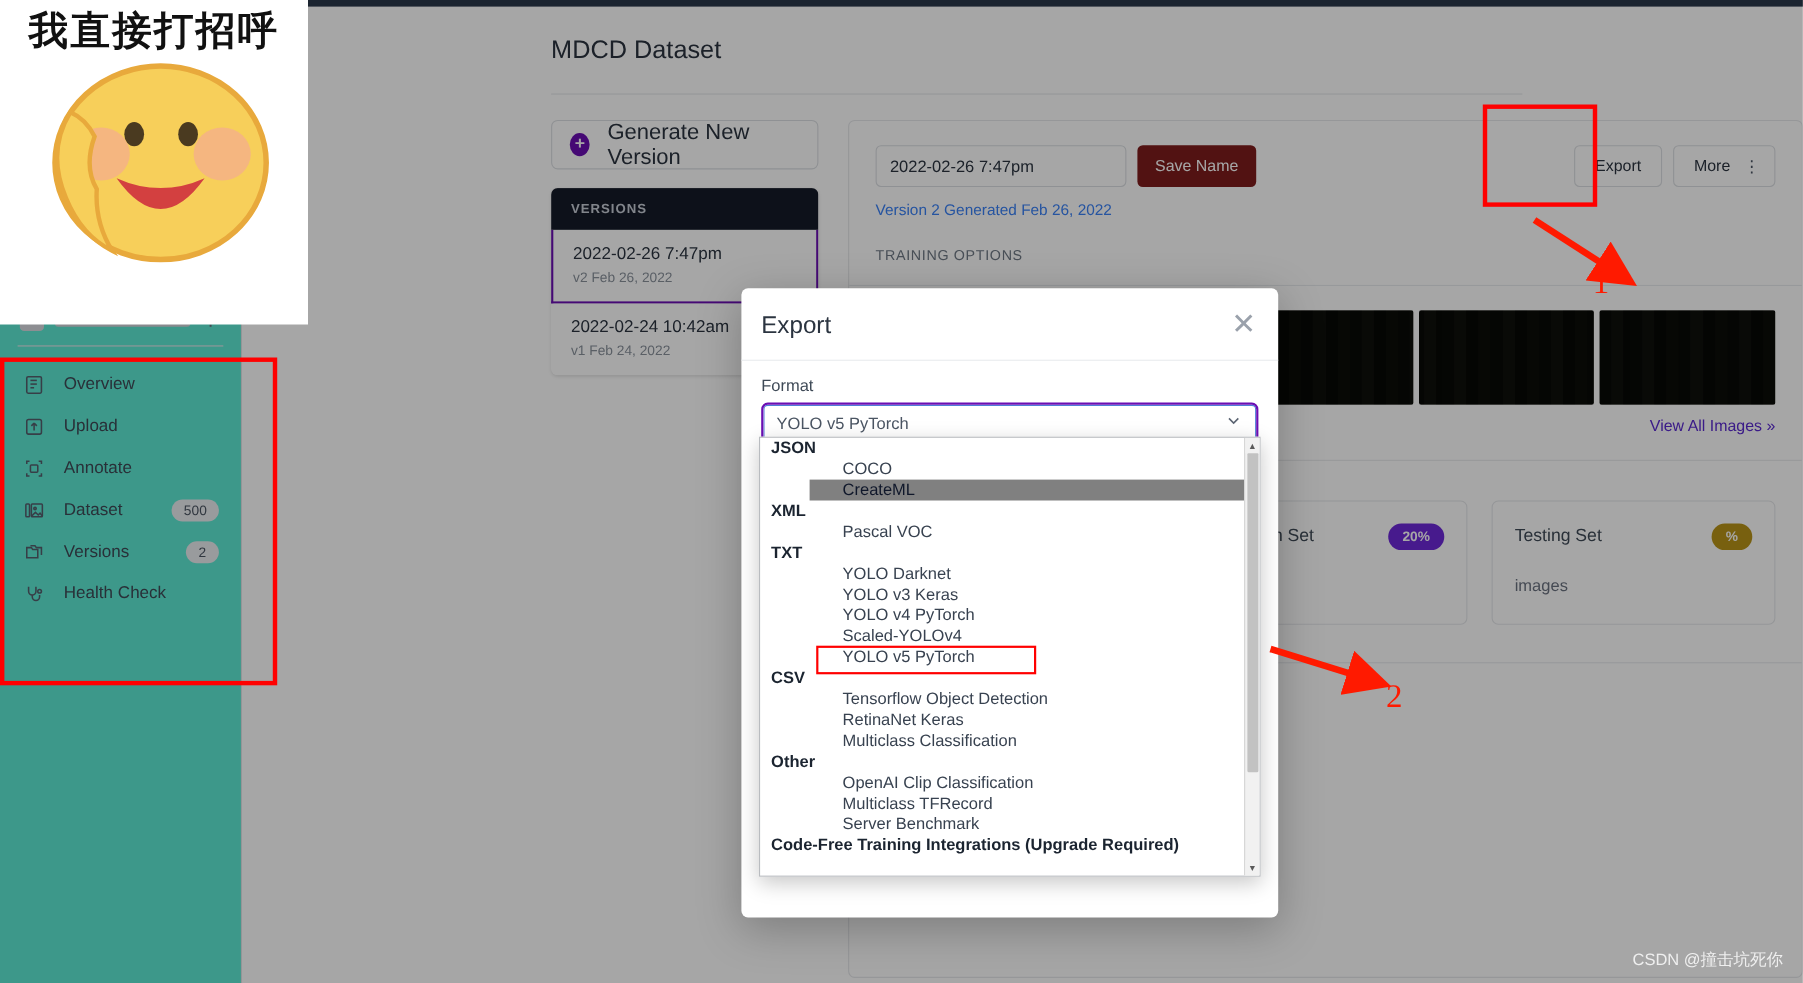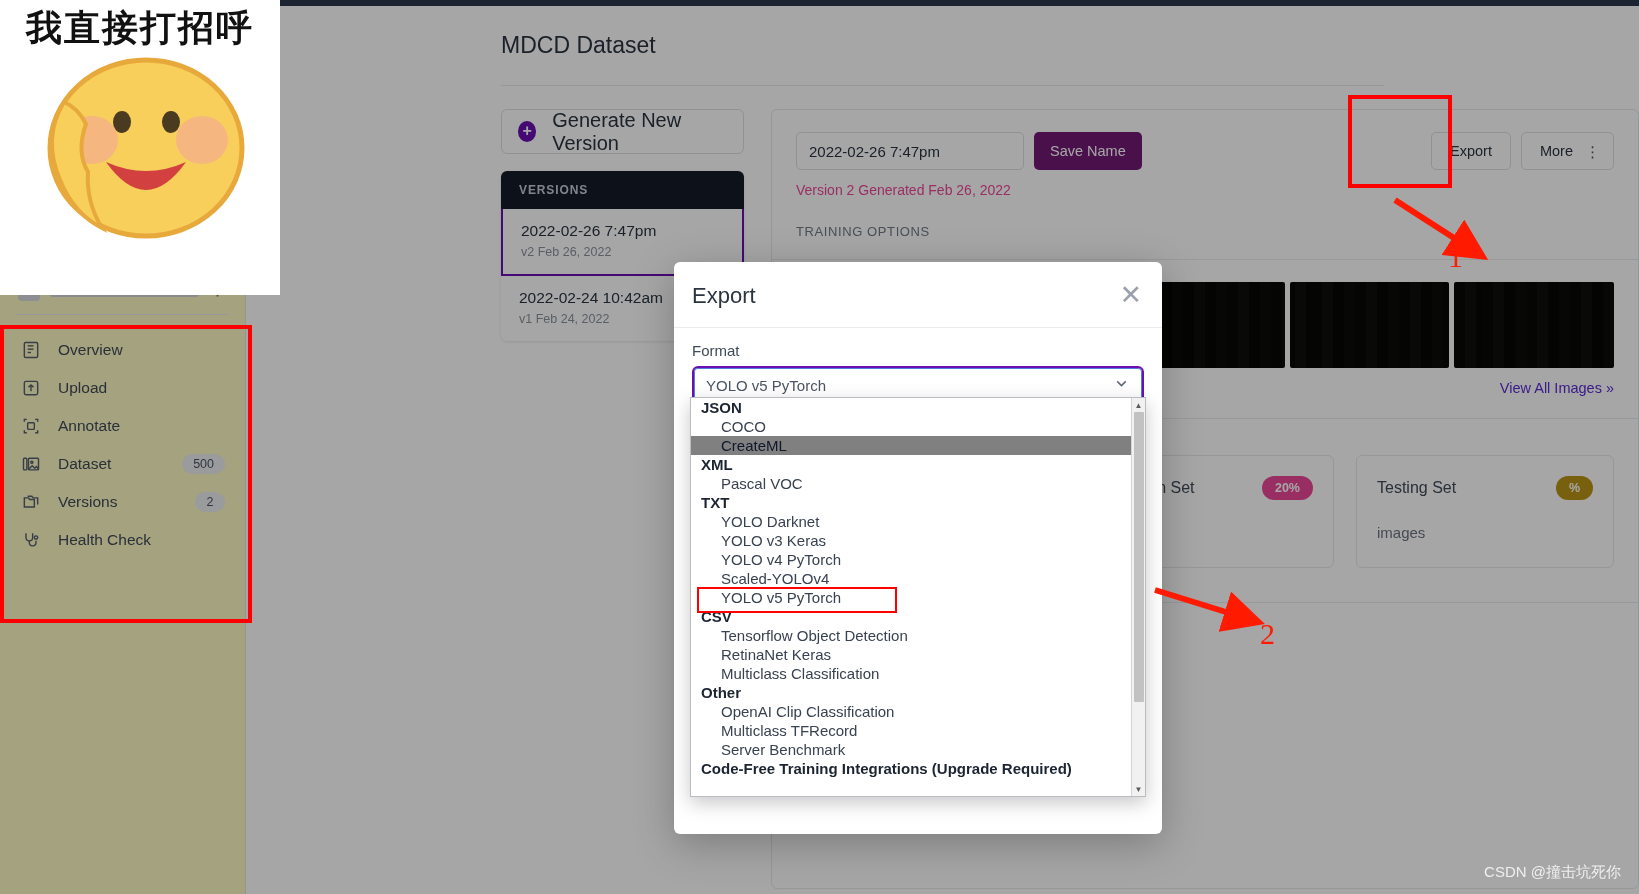--- a/index.html
+++ b/index.html
@@ -18,22 +18,22 @@
   }
   .dim-overlay {
     position: absolute; inset: 0;
     background: rgba(0,0,0,0.35);
     z-index: 40;
     pointer-events: none;
   }
 
   
   .sidebar {
-    position: absolute; left: 0; top: 0; width: 246px; height: 894px;
-    background: #fef9c3; border-right: 1px solid #e3e5e8;
+    position: absolute; left: 0; top: 0; width: 220px; height: 894px;
+    background: #5eead4; border-right: 1px solid #e3e5e8;
     z-index: 5;
   }
   .ws-row {
     display: flex; align-items: center; gap: 10px;
     height: 44px; padding: 0 18px; margin-top: 268px;
   }
   .ws-logo {
     width: 22px; height: 22px; border-radius: 4px;
     background: #d9dbe0;
   }
@@ -109,41 +109,41 @@
   
   .right-col { flex: 1; border: 1px solid #e6e8eb; border-radius: 6px; background:#fff; min-height: 780px; }
   .detail-top { display: flex; align-items: flex-start; padding: 22px 24px 0 24px; }
   .name-input {
     width: 228px; height: 38px; border: 1px solid #dcdfe3; border-radius: 5px;
     padding: 0 12px; font-size: 15px; color: #2b3440;
     font-family: "Liberation Sans", sans-serif; background: #fff;
   }
   .save-name-btn {
     margin-left: 10px; height: 38px; padding: 0 16px;
-    background: #701a75; color: #fff; border: none; border-radius: 5px;
+    background: #7f1d1d; color: #fff; border: none; border-radius: 5px;
     font-size: 14.5px; cursor: pointer; font-family: "Liberation Sans", sans-serif;
   }
   .top-spacer { flex: 1; }
   .btn-group { display: flex; align-items: center; }
   .ghost-btn {
     height: 38px; padding: 0 18px; background: #fff;
     border: 1px solid #dcdfe3; border-radius: 5px;
     font-size: 14.5px; color: #2b3440; cursor: pointer;
     font-family: "Liberation Sans", sans-serif;
   }
   .more-btn {
     height: 38px; padding: 0 12px 0 18px; margin-left: 10px; background: #fff;
     border: 1px solid #dcdfe3; border-radius: 5px;
     font-size: 14.5px; color: #2b3440; cursor: pointer;
     display: flex; align-items: center; gap: 12px;
     font-family: "Liberation Sans", sans-serif;
   }
   .kebab { font-size: 15px; line-height: 7px; color: #4b5563; letter-spacing: 1px; }
 
-  .gen-caption { font-size: 14px; color: #ec4899; padding: 12px 24px 0 24px; }
+  .gen-caption { font-size: 14px; color: #3b82f6; padding: 12px 24px 0 24px; }
   .section-label {
     font-size: 13px; color: #707a86; letter-spacing: .6px;
     padding: 26px 24px 0 24px;
   }
   .panel-divider { height: 1px; background: #e9ebee; margin: 20px 0 0 0; }
 
   
   .thumbs { display: flex; gap: 5px; padding: 22px 24px 0 24px; }
   .thumb {
     height: 86px; flex: 1; border-radius: 2px;
@@ -214,21 +214,21 @@
     background: #fff; border: 1px solid #b9bcc0;
     z-index: 70; overflow: hidden;
     box-shadow: 0 6px 18px rgba(0,0,0,.22);
     font-size: 15px;
   }
   .opt-list { position: absolute; inset: 0 14px 0 0; overflow: hidden; }
   .opt-group {
     font-weight: 700; color: #1b2430; padding: 1px 0 1px 10px; font-size: 15px;
   }
   .opt {
-    color: #384250; padding: 1px 0 1px 30px; font-size: 15px; cursor: pointer;
+    color: #384250; padding: 1px 0 1px 30px; font-size: 15px; cursor: pointer; margin-left: 45px;
   }
   .opt.highlight { background: #808080; color: #0f172a; }
   .opt.boxed { position: relative; }
   .opt.boxed::after {
     content: ""; position: absolute; left: 6px; top: -1px;
     width: 196px; height: 22px; border: 2.5px solid #ff0000;
     pointer-events: none;
   }
   .opt-scrollbar {
     position: absolute; right: 0; top: 0; width: 14px; height: 100%;
@@ -424,21 +424,21 @@
             <div class="split-card">
               <div class="split-card-head">
                 <span class="split-title">Training Set</span>
                 <span class="pill" style="background:#5d8a3d">70%</span>
               </div>
               <div class="split-sub">images</div>
             </div>
             <div class="split-card">
               <div class="split-card-head">
                 <span class="split-title">Validation Set</span>
-                <span class="pill" style="background:#ec4899">20%</span>
+                <span class="pill" style="background:#6d28d9">20%</span>
               </div>
               <div class="split-sub">images</div>
             </div>
             <div class="split-card">
               <div class="split-card-head">
                 <span class="split-title">Testing Set</span>
                 <span class="pill" style="background:#b99417">%</span>
               </div>
               <div class="split-sub">images</div>
             </div>

